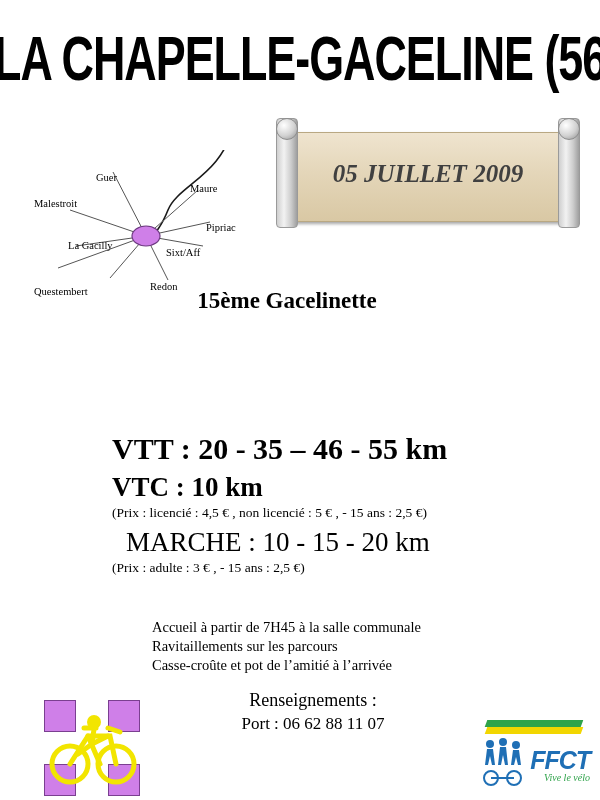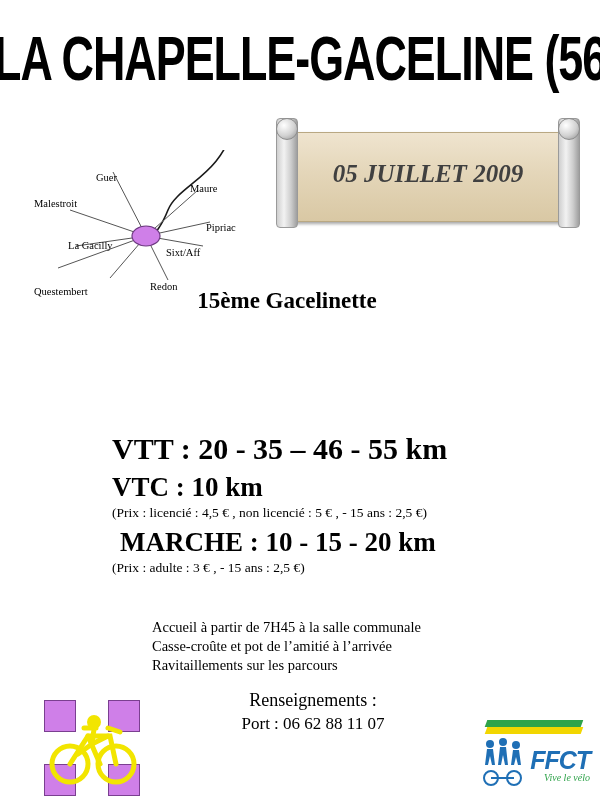--- a/index.html
+++ b/index.html
@@ -141,23 +141,23 @@
   .l-vtc {
     font-weight: bold;
     font-size: 27px;
     margin: 0 0 2px 0;
   }
   .l-price {
     font-size: 13.5px;
     margin: 0 0 6px 0;
   }
   .l-marche {
-    font-weight: bold;
+    font-weight: normal;
     font-size: 27px;
-    margin: 0 0 2px 8px;
+    margin: 0 0 2px 14px;
   }
   .l-price2 {
     font-size: 13.5px;
     margin: 0;
   }
 
   .infos {
     position: absolute;
     left: 152px;
     top: 618px;
@@ -288,22 +288,22 @@
   <div class="lines">
     <p class="l-vtt">VTT : 20 - 35 – 46 - 55 km</p>
     <p class="l-vtc">VTC : 10 km</p>
     <p class="l-price">(Prix : licencié : 4,5 € , non licencié : 5 € ,  - 15 ans : 2,5 €)</p>
     <p class="l-marche">MARCHE : 10 - 15 - 20 km</p>
     <p class="l-price2">(Prix : adulte : 3 € , - 15 ans : 2,5 €)</p>
   </div>
 
   <div class="infos">
     <div>Accueil à partir de 7H45 à la salle communale</div>
+    <div>Ravitaillements sur les parcours</div>
     <div>Casse-croûte et pot de l’amitié à l’arrivée</div>
-    <div>Ravitaillements sur les parcours</div>
   </div>
 
   <div class="contact">
     <div class="c1">Renseignements :</div>
     <div class="c3">Port : 06 62 88 11 07</div>
   </div>
 
   <div class="bike">
     <div class="sq tl"></div>
     <div class="sq tr"></div>

